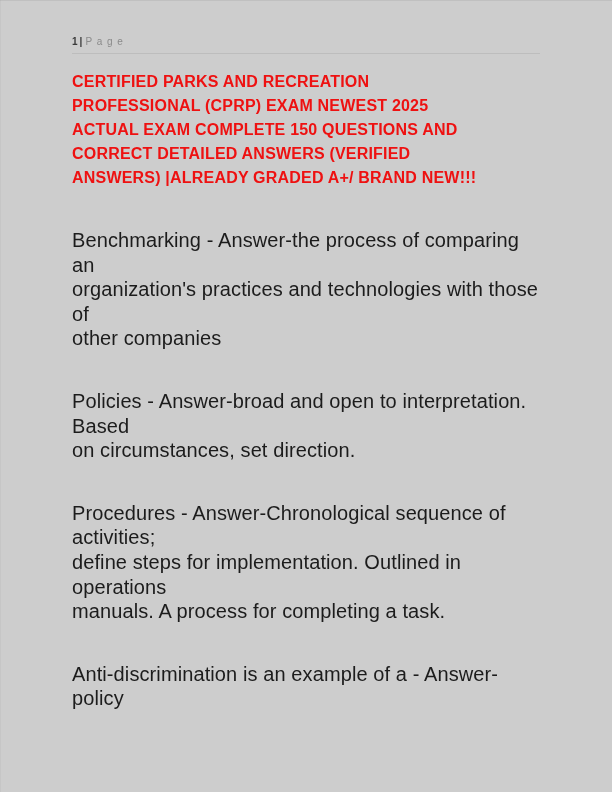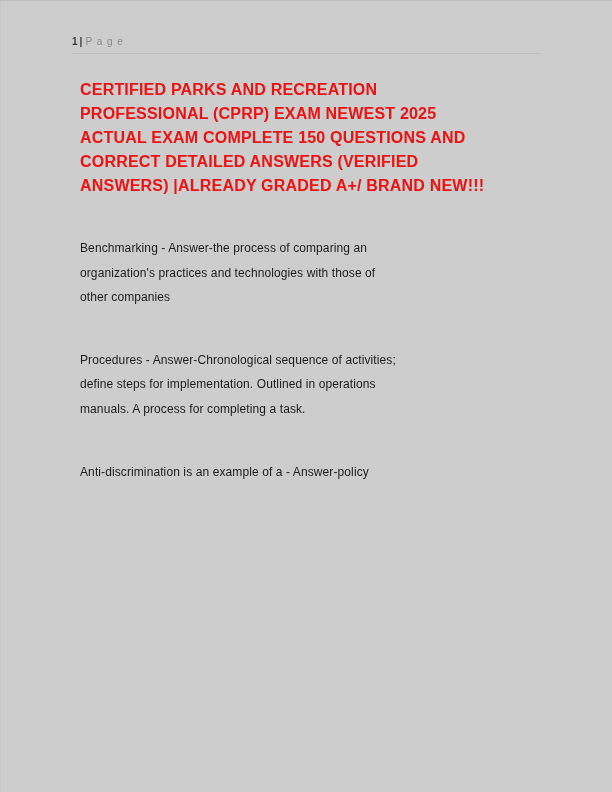--- a/index.html
+++ b/index.html
@@ -47,32 +47,32 @@
     padding:0 3px 0 2px;
     letter-spacing:0;
   }
   .content{
     position:absolute;
     top:70px;
     left:72px;
     width:468px;
   }
   .doc-title{
-    margin:8px;
+    margin:0;
     color:var(--red);
     font-size:16px;
     font-weight:bold;
     line-height:24px;
     letter-spacing:0.2px;
     white-space:pre-line;
   }
   .para{
-    margin:38px 0 0 8px;
+    margin:38px 0 0 0;
     color:var(--ink);
-    font-size:12px;
+    font-size:20px;
     line-height:24.6px;
     letter-spacing:0.1px;
     white-space:pre-line;
   }
 </style>
 </head>
 <body>
 
 <div class="page">
 
@@ -83,19 +83,21 @@
   <div class="content">
     <h1 class="doc-title">CERTIFIED PARKS AND RECREATION
 PROFESSIONAL (CPRP) EXAM NEWEST 2025
 ACTUAL EXAM COMPLETE 150 QUESTIONS AND
 CORRECT DETAILED ANSWERS (VERIFIED
 ANSWERS) |ALREADY GRADED A+/ BRAND NEW!!!</h1>
 
     <p class="para">Benchmarking - Answer-the process of comparing an
 organization's practices and technologies with those of
 other companies</p>
+    <p class="para">Policies - Answer-broad and open to interpretation. Based
+on circumstances, set direction.</p>
     <p class="para">Procedures - Answer-Chronological sequence of activities;
 define steps for implementation. Outlined in operations
 manuals. A process for completing a task.</p>
     <p class="para">Anti-discrimination is an example of a - Answer-policy</p>
   </div>
 
 </div>
 
 </body></html>

